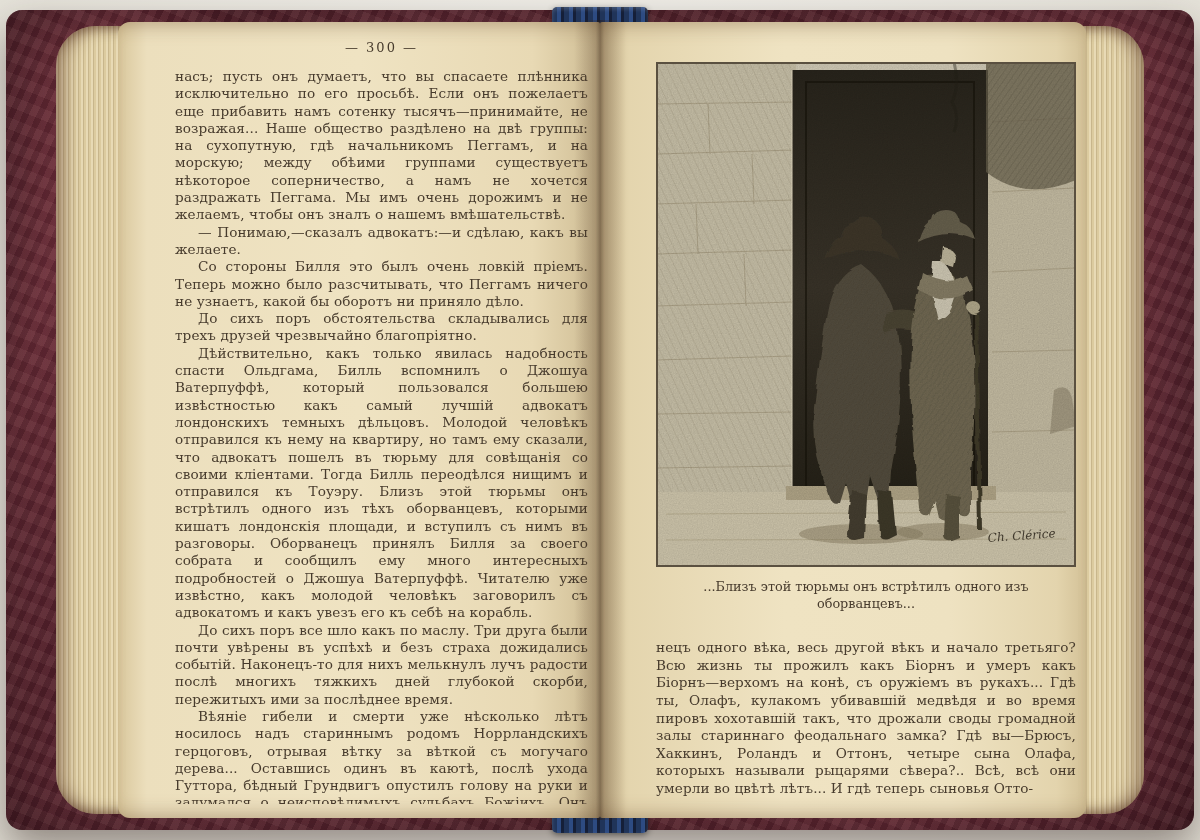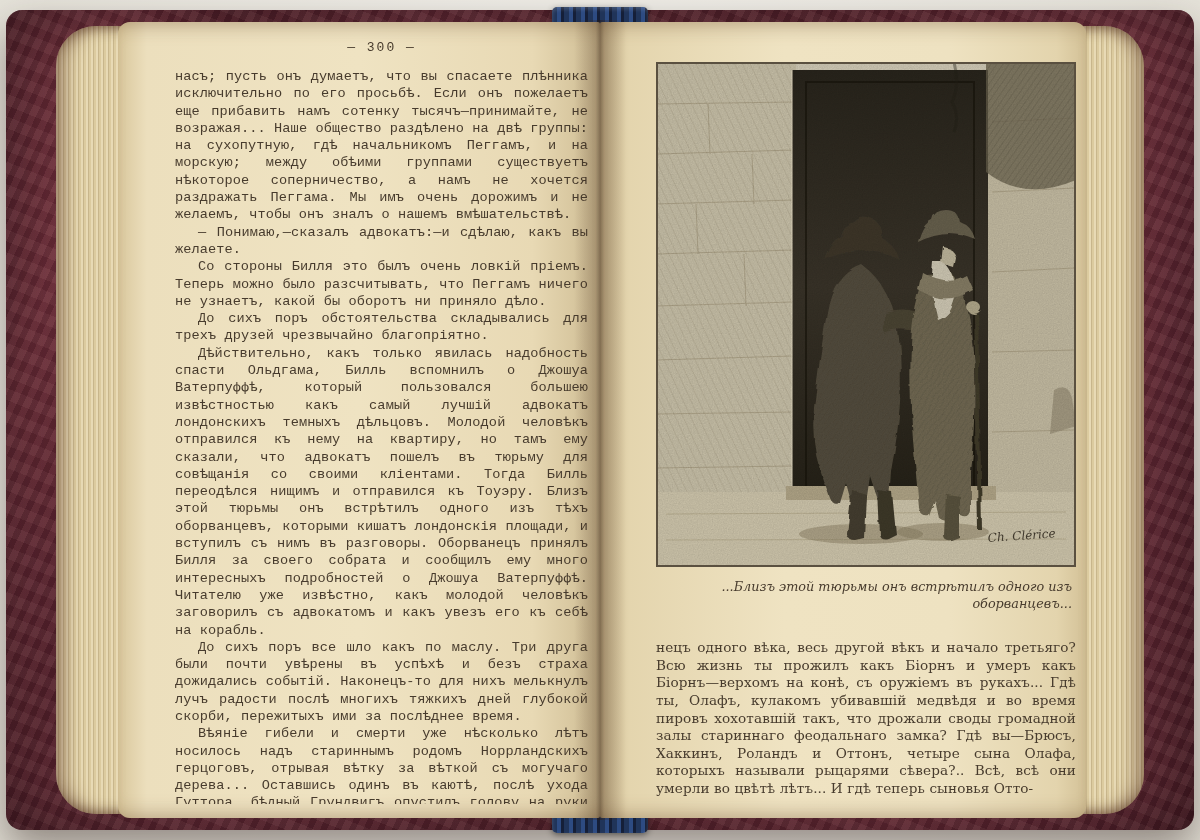--- a/index.html
+++ b/index.html
@@ -45,21 +45,20 @@
   .stack.right{
     right:56px;border-radius:0 40px 40px 0;
     background:repeating-linear-gradient(90deg,#e8dab5 0 2px,#c8b68c 2px 3px,#dccb9f 3px 5px);
     box-shadow:inset -10px 0 16px rgba(70,35,20,.38), inset 0 10px 12px -8px rgba(70,35,20,.5), inset 0 -10px 12px -8px rgba(70,35,20,.5);
   }
   
   .page{position:absolute;top:22px;bottom:22px;overflow:hidden;z-index:2;}
   .page.left{
     left:118px;width:482px;border-radius:12px 2px 2px 12px;
     background:linear-gradient(90deg,#d9c79c 0%,#ecdfbd 6%,var(--page,#f0e4c4) 50%,#e8d9b4 86%,#cdbb92 100%);
-    font-family:Liberation Mono, monospace;
   }
   .page.right{
     left:600px;width:486px;border-radius:2px 12px 12px 2px;
     background:linear-gradient(90deg,#c9b68c 0%,#e4d5ae 6%,var(--page,#efe3c2) 38%,#eee2c1 72%,#e3d4ad 94%,#d3c197 100%);
   }
   .page::after{
     content:"";position:absolute;inset:0;pointer-events:none;
     box-shadow:inset 0 16px 20px -14px rgba(95,60,30,.4), inset 0 -16px 20px -14px rgba(95,60,30,.4);
   }
   .gutter{
@@ -73,21 +72,21 @@
     text-align:center;font-size:13px;letter-spacing:2px;margin:0 0 13px 0;color:var(--ink,#473b2d);
   }
   .bodytext{color:var(--ink,#473b2d);font-size:13.6px;line-height:17.3px;text-align:justify;letter-spacing:.1px;}
   .para{margin:0;text-indent:1.7em;}
   .para.noindent{text-indent:0;}
   .content-right .bodytext{line-height:17.6px;margin-top:27px;}
   
   .illu-frame{width:100%;}
   .engraving{display:block;width:420px;height:505px;background:#d9d2bd;}
   .caption{
-    margin:12px 4px 0 4px;text-align:right;font-style:italic;
+    margin:12px 4px 0 4px;text-align:center;
     font-size:12.8px;line-height:1.3;color:var(--ink,#473b2d);
   }
 </style>
 </head>
 <body>
 
 <div class="scene">
   <div class="cover"></div>
   <div class="headband top"></div>
   <div class="headband bottom"></div>

